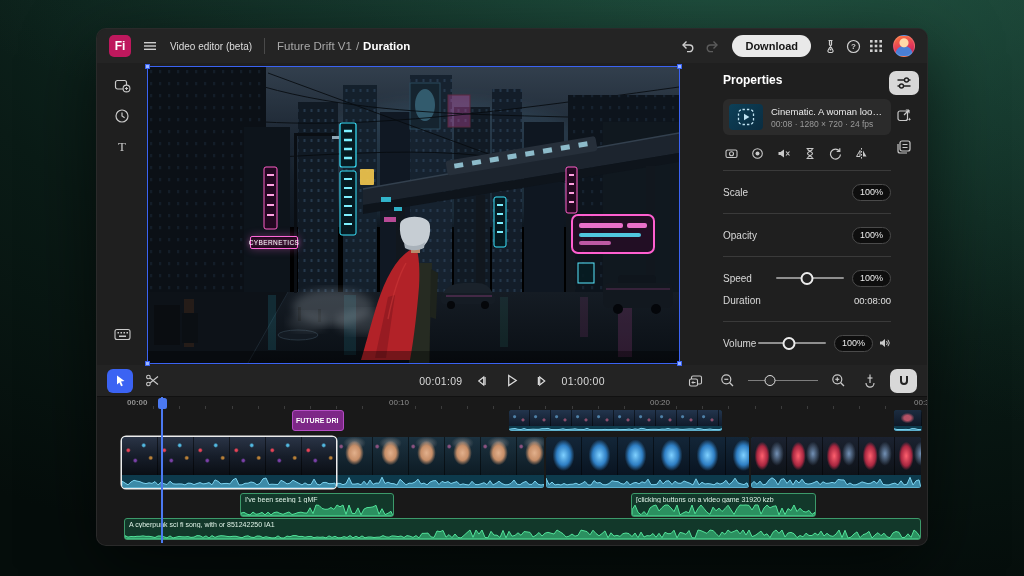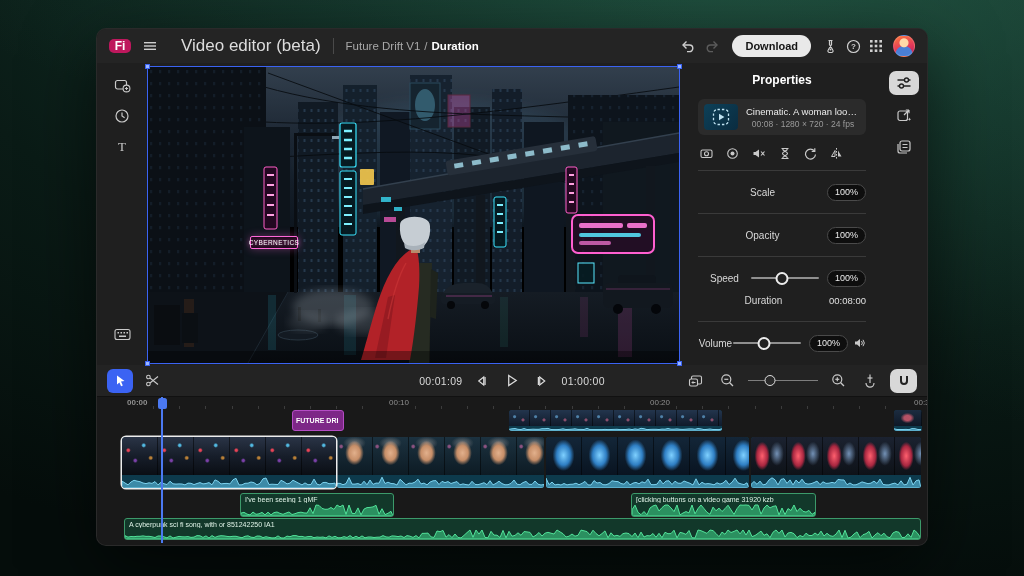--- a/index.html
+++ b/index.html
@@ -13,24 +13,24 @@
   .stage{position:relative;width:1024px;height:576px;}
   .window{
     position:absolute;left:96px;top:28px;width:832px;height:518px;
     background:#1f1f1f;border-radius:10px;overflow:hidden;
     border:1px solid rgba(255,255,255,.05);
     box-shadow:0 24px 70px rgba(0,0,0,.6);
     box-sizing:border-box;
   }
   
   .topbar{position:absolute;left:0;top:0;right:0;height:34px;display:flex;align-items:center;padding:0 12px;box-sizing:border-box;background:#242424;}
-  .logo{width:22px;height:14px;border-radius:5px;background:#be185d;color:#fff;font-weight:700;font-size:12px;display:flex;align-items:center;justify-content:center;flex:0 0 auto;}
+  .logo{width:22px;height:22px;border-radius:5px;background:#be185d;color:#fff;font-weight:700;font-size:12px;display:flex;align-items:center;justify-content:center;flex:0 0 auto;}
   .iconbtn{background:none;border:none;padding:4px;margin:0;display:flex;align-items:center;justify-content:center;cursor:pointer;border-radius:4px;}
   .iconbtn svg{display:block;}
-  .tb-title{color:#dcdcdc;font-size:17px;margin-left:20px;}
+  .tb-title{color:#dcdcdc;font-size:10px;margin-left:9px;}
   .tb-sep{width:1px;height:16px;background:#4a4a4a;margin:0 12px;}
   .crumb-proj{color:#a8a8a8;font-size:11.5px;}
   .crumb-s{color:#a8a8a8;font-size:11.5px;margin:0 4px;}
   .crumb-page{color:#ffffff;font-size:11.5px;font-weight:700;}
   .tb-spacer{flex:1;}
   .download{height:22px;border:none;border-radius:11px;background:#e9e9e9;color:#141414;font-size:11px;font-weight:700;padding:0 13px;margin:0 8px;cursor:pointer;font-family:inherit;}
   .avatar{width:22px;height:22px;border-radius:50%;margin-left:6px;cursor:pointer;
     background:
       radial-gradient(circle at 50% 34%, #ffd9a8 0 4px, rgba(0,0,0,0) 5px),
       radial-gradient(circle at 50% 92%, #4a7fd6 0 8px, rgba(0,0,0,0) 9px),
@@ -44,21 +44,21 @@
   .canvas{position:absolute;left:50px;top:37px;width:531px;height:296px;background:#000;border:1.5px solid #3b63f3;box-sizing:content-box;cursor:pointer;}
   .canvas svg{position:absolute;left:0;top:0;}
   .handle{position:absolute;width:5px;height:5px;background:#9db8ff;border:1px solid #3b63f3;box-sizing:border-box;z-index:4;}
   .h-tl{left:-3px;top:-3px}.h-tr{right:-3px;top:-3px}.h-bl{left:-3px;bottom:-3px}.h-br{right:-3px;bottom:-3px}
   .sign{position:absolute;z-index:3;box-sizing:border-box;display:flex;flex-direction:column;align-items:center;justify-content:center;}
   .sign-ramen{left:22px;top:124px;width:66px;height:36px;background:#1d0c06;border:2px solid #cf4526;border-radius:3px;gap:1px;box-shadow:0 0 12px rgba(255,110,40,.35);}
   .sign-ramen .l1{color:#f5efdd;font-size:7.5px;font-weight:700;letter-spacing:.5px;text-shadow:0 0 5px rgba(255,220,150,.9);}
   .sign-ramen .l2{color:#ff8b1f;font-size:12px;font-weight:800;letter-spacing:2px;text-shadow:0 0 7px rgba(255,130,30,.95);}
   .sign-cyber{left:102px;top:169px;width:48px;height:13px;background:rgba(30,8,26,.9);border:1px solid #ff6ad9;border-radius:2px;color:#fff;font-size:6.5px;letter-spacing:.4px;text-shadow:0 0 4px rgba(255,106,217,.95);box-shadow:0 0 8px rgba(255,106,217,.35);}
   
-  .props{position:absolute;left:589px;top:34px;width:192px;height:302px;padding:10px 12px;box-sizing:border-box;color:#d6d6d6;text-align:center;}
+  .props{position:absolute;left:614px;top:34px;width:192px;height:302px;padding:10px 12px;box-sizing:border-box;color:#d6d6d6;}
   .props h2{margin:0 0 12px 0;font-size:12px;color:#fff;font-weight:700;}
   .clipcard{display:flex;align-items:center;gap:8px;background:#2b2b2b;border-radius:6px;padding:5px 6px;cursor:pointer;}
   .clipthumb{width:34px;height:26px;border-radius:4px;flex:0 0 auto;background:linear-gradient(135deg,#0d4058 0%,#0a2c40 100%);display:flex;align-items:center;justify-content:center;}
   .cc-text{min-width:0;}
   .cc-name{font-size:9.5px;color:#ececec;white-space:nowrap;overflow:hidden;text-overflow:ellipsis;}
   .cc-meta{font-size:8.5px;color:#9a9a9a;margin-top:2px;white-space:nowrap;overflow:hidden;}
   .proprow-icons{display:flex;gap:13px;margin:12px 2px 0 2px;color:#c9c9c9;}
   .divider{height:1px;background:#3a3a3a;margin:10px 0;}
   .prow{display:flex;align-items:center;height:22px;}
   .prow .lbl{flex:1;font-size:10px;color:#d8d8d8;}

